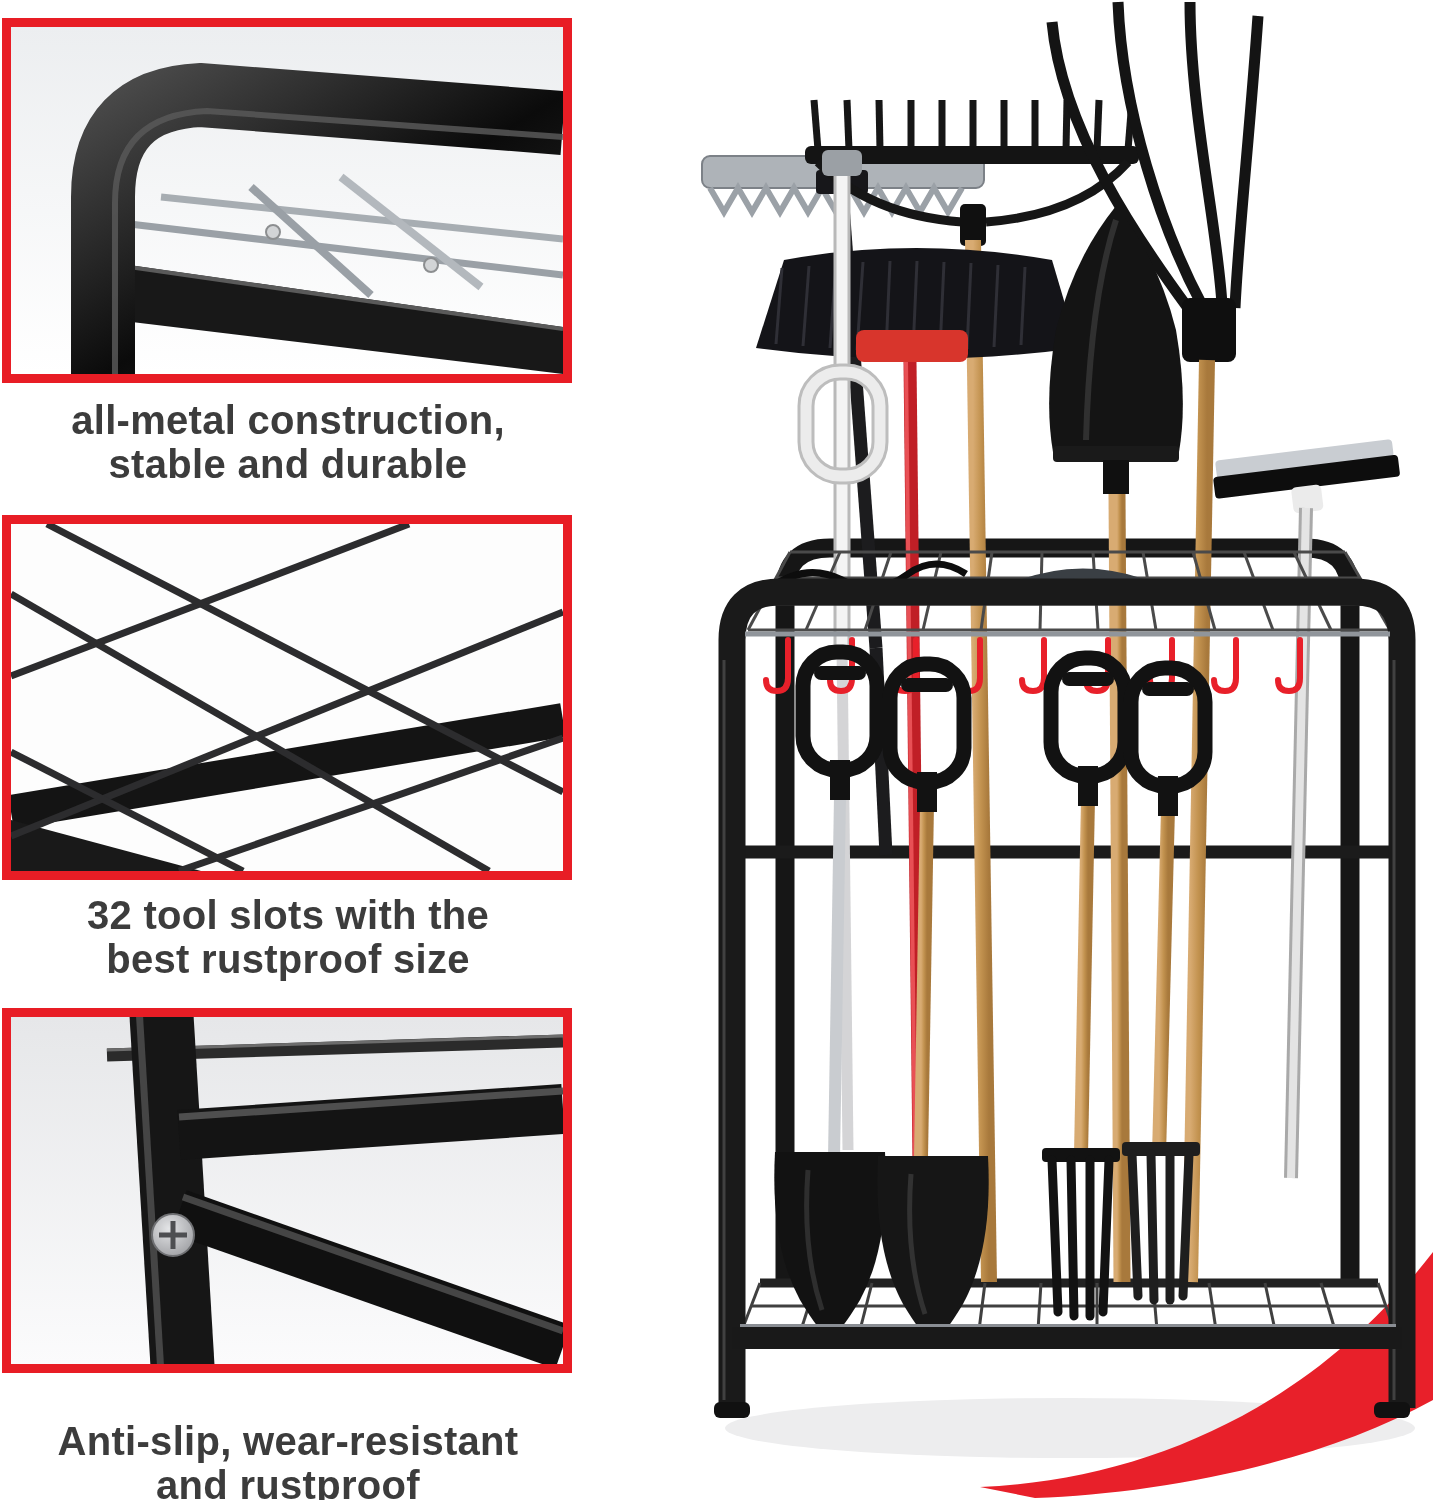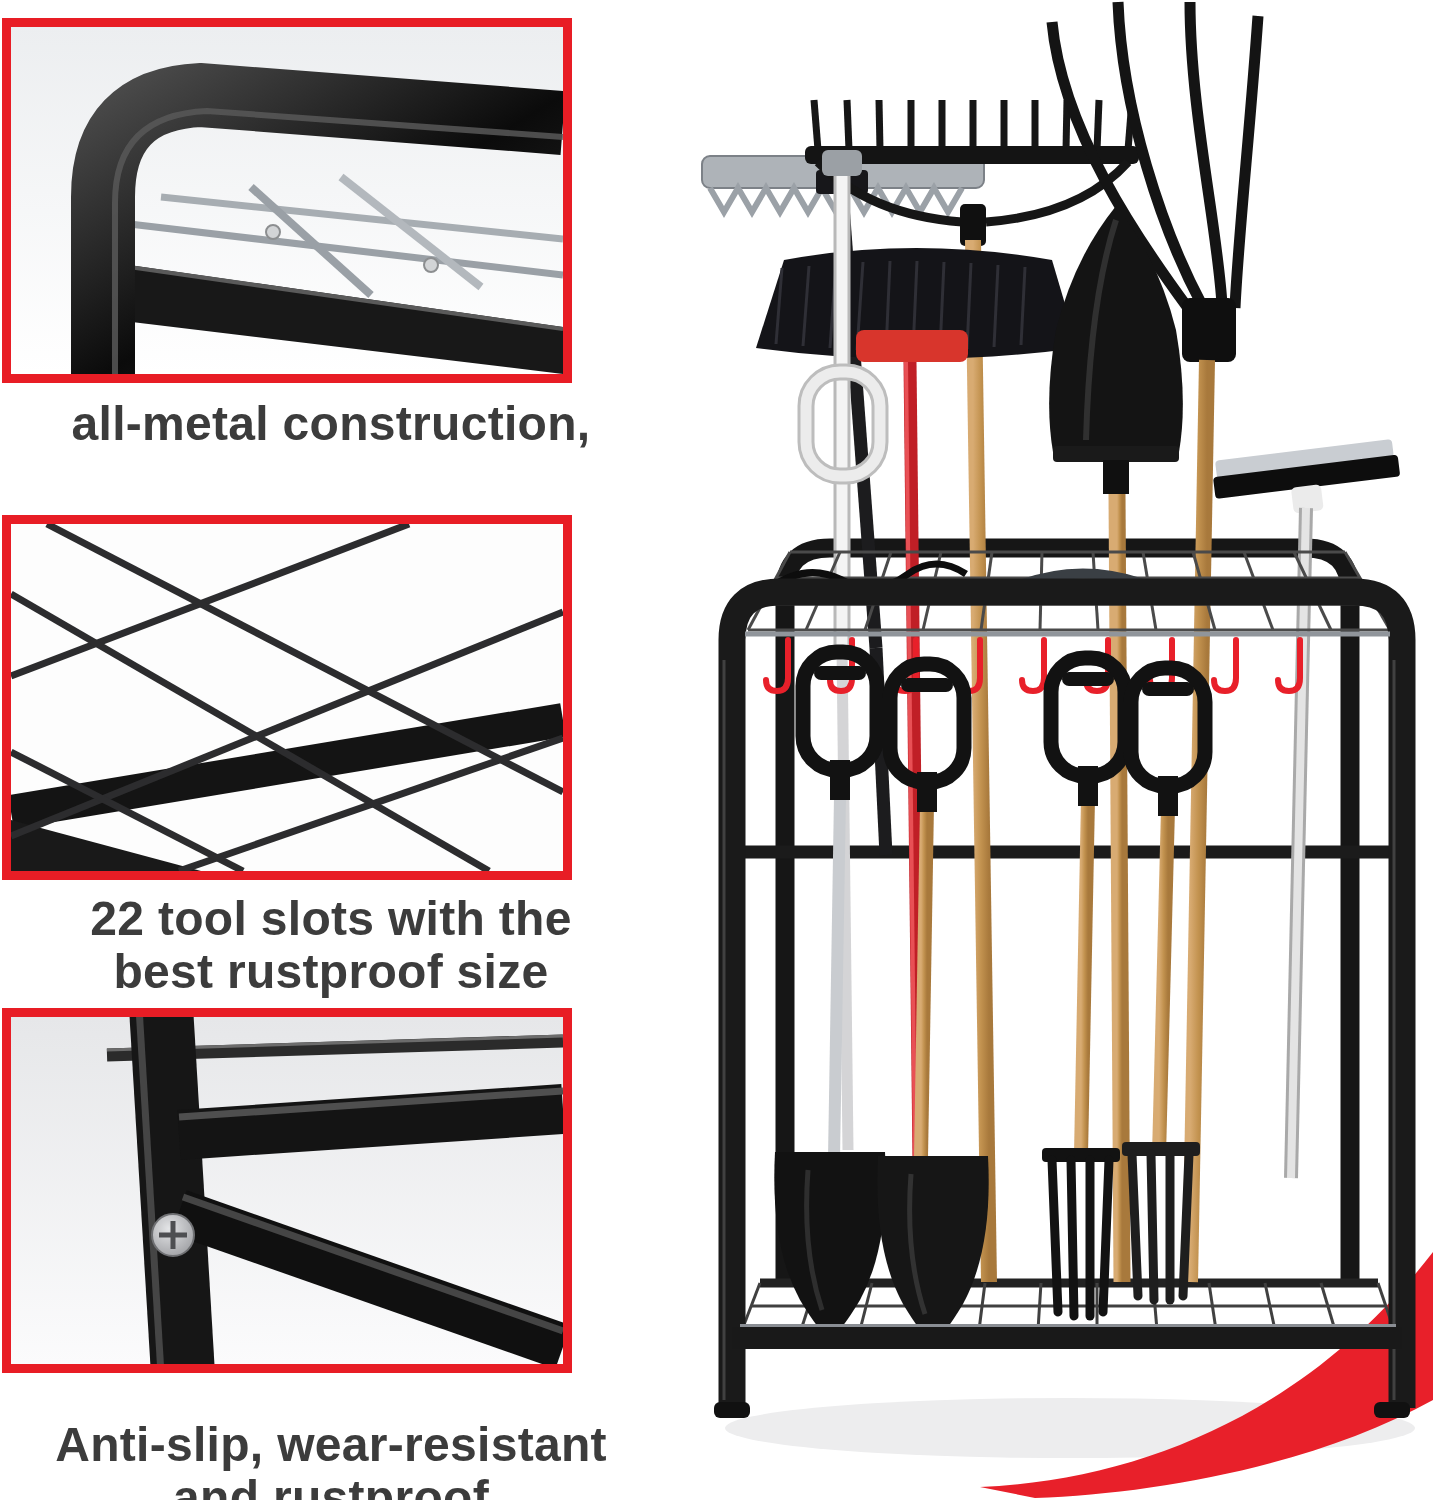--- a/index.html
+++ b/index.html
@@ -16,25 +16,24 @@
     width:570px;height:365px;
     border:9px solid var(--frame-red,#e81d25);
     background:#ffffff;
     overflow:hidden;
   }
   .photo-frame svg{display:block;width:100%;height:100%;}
   .caption{
     position:absolute;left:0;width:576px;
     text-align:center;
     font-weight:bold;
-    font-size:48px;
+    font-size:40px;
     line-height:1.1;
     color:var(--caption-text,#3c3c3c);
     letter-spacing:.3px;
-    padding-left:43px;
   }
   .cap-line{display:block;}
   #frame-1{top:18px;}
   #cap-1{top:398px;}
   #frame-2{top:515px;}
   #cap-2{top:893px;}
   #frame-3{top:1008px;}
   #cap-3{top:1384px;margin-top:35px;}
   .main-photo{
     position:absolute;left:690px;top:0;
@@ -76,20 +75,21 @@
         </g>
         <g>
           <path d="M92,347 L92,170 Q92,72 190,68 L552,96" stroke="url(#met1)" stroke-width="64" fill="none"></path>
           <path d="M104,347 L104,176 Q104,88 196,84 L552,110" stroke="#585858" stroke-width="6" fill="none" opacity="0.85"></path>
         </g>
       </svg>
     </div>
   </figure>
   <figcaption class="caption" id="cap-1">
     <span class="cap-line">all-metal construction,</span>
+    <span class="cap-line">stable and durable</span>
   </figcaption>
 
   <figure class="callout" id="frame-2">
     <div class="photo-frame">
       <svg viewBox="0 0 552 347">
         <rect x="0" y="0" width="552" height="347" fill="#fdfdfd"></rect>
         <g>
           <line x1="0" y1="288" x2="552" y2="196" stroke="#141414" stroke-width="34"></line>
           <polygon points="0,296 190,347 0,347" fill="#191919"></polygon>
         </g>
@@ -98,21 +98,21 @@
           <line x1="0" y1="312" x2="552" y2="88" stroke="#2c2c2e" stroke-width="7"></line>
           <line x1="168" y1="347" x2="552" y2="214" stroke="#2c2c2e" stroke-width="7"></line>
           <line x1="36" y1="0" x2="552" y2="268" stroke="#2c2c2e" stroke-width="7"></line>
           <line x1="0" y1="70" x2="478" y2="347" stroke="#2c2c2e" stroke-width="7"></line>
           <line x1="0" y1="228" x2="232" y2="347" stroke="#2c2c2e" stroke-width="7"></line>
         </g>
       </svg>
     </div>
   </figure>
   <figcaption class="caption" id="cap-2">
-    <span class="cap-line">22 tool slots with the</span>
+    <span class="cap-line">32 tool slots with the</span>
     <span class="cap-line">best rustproof size</span>
   </figcaption>
 
   <figure class="callout" id="frame-3">
     <div class="photo-frame">
       <svg viewBox="0 0 552 347">
         <defs>
           <linearGradient id="bg3" x1="0" y1="0" x2="0" y2="1">
             <stop offset="0" stop-color="#e6e7e9"></stop>
               <stop offset="1" stop-color="#fbfbfc"></stop>

